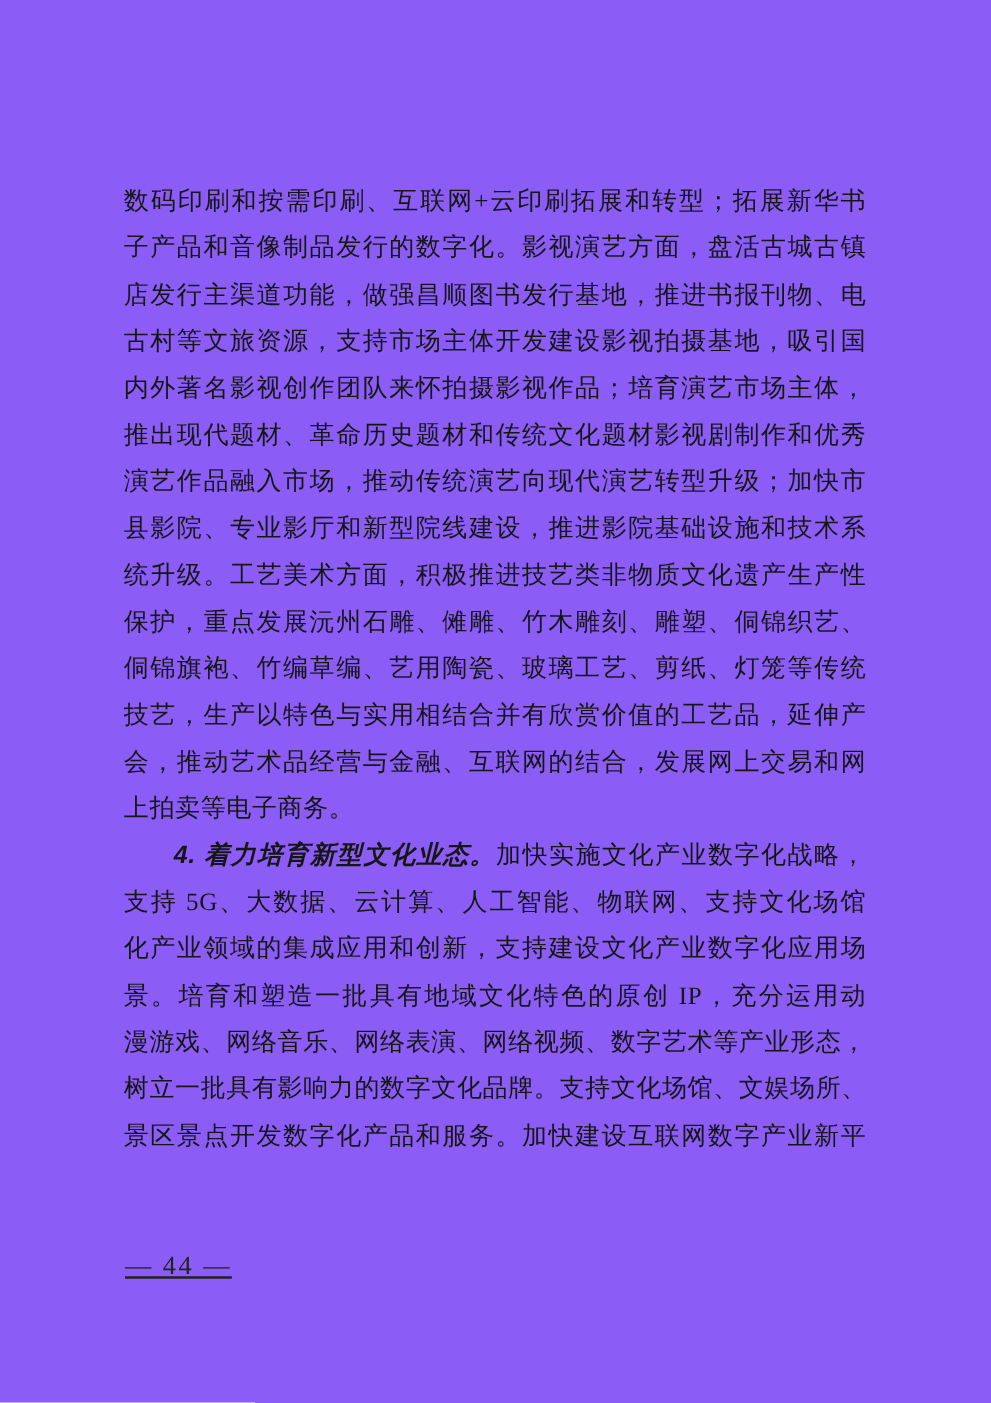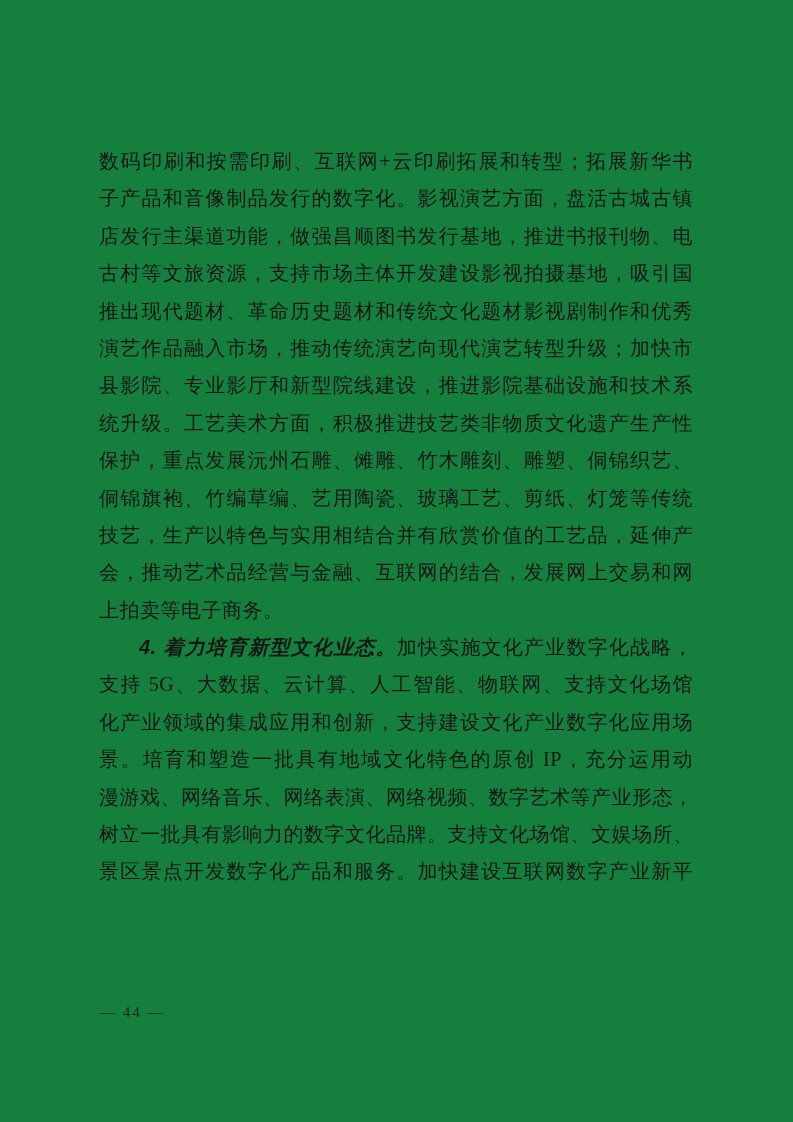--- a/index.html
+++ b/index.html
@@ -5,21 +5,21 @@
   html, body {
     margin: 0;
     padding: 0;
     background: #e8e8e8;
   }
   .page {
     position: relative;
     width: 793px;
     height: 1122px;
     margin: 0 auto;
-    background: #15803d;
+    background: #8b5cf6;
     overflow: hidden;
     font-family: "Liberation Serif", "DejaVu Serif", serif;
     color: #161616;
   }
   .doc-body {
     position: absolute;
     left: 99px;
     top: 143px;
     width: 594px;
   }
@@ -50,37 +50,39 @@
   }
   .run.bold {
     font-weight: 700;
     font-family: "Liberation Sans", "DejaVu Sans", sans-serif;
     font-style: italic;
   }
   .page-number {
     position: absolute;
     left: 100px;
     top: 997px;
-    font-size: 15px;
+    font-size: 21px;
     line-height: 30px;
     letter-spacing: 2px;
     color: #222222;
     font-family: "Liberation Serif", "DejaVu Serif", serif;
+    text-decoration: underline;
   }
 </style>
 </head>
 <body>
 
 <div class="page">
   <div class="doc-body">
       <div class="paragraph">
         <div class="line"><span class="run">数码印刷和按需印刷、互联网+云印刷拓展和转型；拓展新华书</span></div>
         <div class="line"><span class="run">子产品和音像制品发行的数字化。影视演艺方面，盘活古城古镇</span></div>
         <div class="line"><span class="run">店发行主渠道功能，做强昌顺图书发行基地，推进书报刊物、电</span></div>
         <div class="line"><span class="run">古村等文旅资源，支持市场主体开发建设影视拍摄基地，吸引国</span></div>
+        <div class="line"><span class="run">内外著名影视创作团队来怀拍摄影视作品；培育演艺市场主体，</span></div>
         <div class="line"><span class="run">推出现代题材、革命历史题材和传统文化题材影视剧制作和优秀</span></div>
         <div class="line"><span class="run">演艺作品融入市场，推动传统演艺向现代演艺转型升级；加快市</span></div>
         <div class="line"><span class="run">县影院、专业影厅和新型院线建设，推进影院基础设施和技术系</span></div>
         <div class="line"><span class="run">统升级。工艺美术方面，积极推进技艺类非物质文化遗产生产性</span></div>
         <div class="line"><span class="run">保护，重点发展沅州石雕、傩雕、竹木雕刻、雕塑、侗锦织艺、</span></div>
         <div class="line"><span class="run">侗锦旗袍、竹编草编、艺用陶瓷、玻璃工艺、剪纸、灯笼等传统</span></div>
         <div class="line"><span class="run">技艺，生产以特色与实用相结合并有欣赏价值的工艺品，延伸产</span></div>
         <div class="line"><span class="run">会，推动艺术品经营与金融、互联网的结合，发展网上交易和网</span></div>
         <div class="line no-justify"><span class="run">上拍卖等电子商务。</span></div>
       </div>

